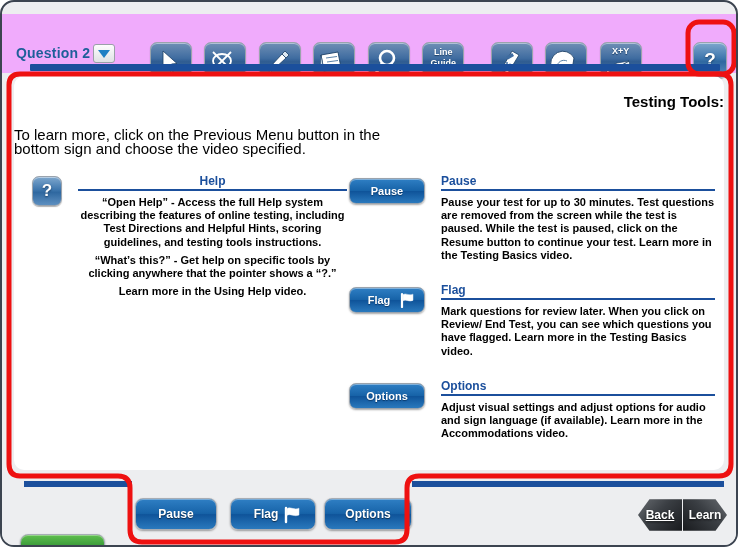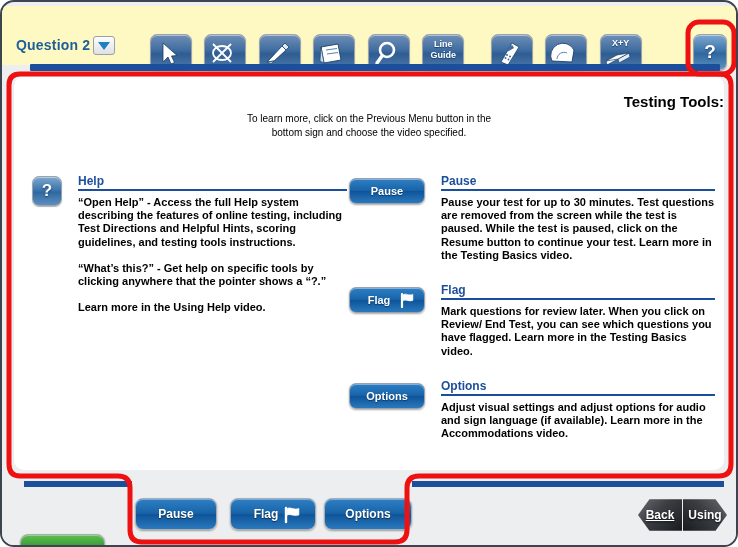--- a/index.html
+++ b/index.html
@@ -13,22 +13,22 @@
     position:absolute;left:0;top:0;width:738px;height:547px;
     box-sizing:border-box;
     border:2px solid #3c4450;
     border-radius:14px;
     background:#edeef0;
     overflow:hidden;
   }
 
   
   .header{
-    position:absolute;left:0;top:4px;width:734px;height:59px;
-    background:#fef9c3;
+    position:absolute;left:0;top:12px;width:734px;height:59px;
+    background:#f0abfc;
   }
   .question-label{
     position:absolute;left:14px;top:31px;
     font-size:14px;font-weight:bold;color:#1d5f99;
     letter-spacing:.2px;white-space:nowrap;
   }
   .question-dropdown{
     position:absolute;left:91px;top:30px;width:22px;height:19px;
     background:linear-gradient(#fdfdfd,#dfe1e4);
     border:1px solid #9aa0a8;border-radius:3px;
@@ -93,22 +93,22 @@
   .content{
     position:absolute;left:12px;top:74px;width:710px;height:394px;
     background:#ffffff;
     border-radius:10px;
   }
   .page-title{
     position:absolute;left:0;top:17px;width:100%;
     text-align:right;font-size:15px;font-weight:bold;color:#000;
   }
   .page-subtitle{
-    position:absolute;left:0;top:36px;width:100%;
-    text-align:center;font-size:10px;color:#000;line-height:14px;
+    position:absolute;left:0;top:52px;width:100%;
+    text-align:left;font-size:15px;color:#000;line-height:14px;
   }
 
   .col-left{position:absolute;left:18px;top:98px;width:315px;}
   .col-right{position:absolute;left:333px;top:98px;width:368px;}
 
   .entry{position:relative;margin-bottom:17px;}
   .entry-icon{
     position:absolute;left:0;top:2px;width:32px;height:30px;
   }
   .icon-help-sq{
@@ -133,23 +133,23 @@
   }
   .entry-body{margin-left:0;}
   .entry-head{
     font-size:12px;font-weight:bold;color:#1b4f9c;
     padding-bottom:1px;border-bottom:2px solid #1b4f9c;
     display:block;
   }
   .entry-p{
     font-size:11px;color:#000;line-height:13.2px;margin-top:5px;font-weight:bold;
   }
-  .entry-p.spaced{margin-top:13px;}
-
-  .left-entry .entry-body{margin-left:46px;}
+  .entry-p.spaced{margin-top:5px;}
+
+  .left-entry .entry-body{margin-left:46px;text-align:center;}
   .right-entry .entry-body{margin-left:94px;}
   .right-entry .entry-icon{left:2px;top:4px;width:80px;height:26px;}
 
   
   .footer{
     position:absolute;left:0;top:485px;width:734px;height:58px;
     background:#edeef0;
   }
   .btn-3d{
     position:absolute;height:32px;border-radius:8px;
@@ -354,21 +354,21 @@
     <div class="btn-3d btn-flag">
       <span style="position:relative;left:-7px;">Flag</span>
       <svg width="19" height="18" viewBox="0 0 19 18" style="position:absolute;right:13px;top:7px;">
         <path d="M3 2 L3 16" stroke="#ffffff" stroke-width="2.4" stroke-linecap="round"></path>
         <path d="M4 2.5 C7.5 0.4, 11 4.4, 16 2.2 L16 9 C11 11.2, 7.5 7.2, 4 9.3 Z" fill="#ffffff" stroke="#dfe9f2" stroke-width="0.5"></path>
       </svg>
     </div>
     <div class="btn-3d btn-options">Options</div>
 
     <div class="nav-arrow nav-back">Back</div>
-    <div class="nav-arrow nav-next">Using</div>
+    <div class="nav-arrow nav-next">Learn</div>
   </div>
 
   <svg class="annot" width="738" height="547" viewBox="0 0 738 547">
 
     <path d="M 18 72
              L 718 72
              Q 729 72 729 83
              L 729 462
              Q 729 474 717 474
              L 417 474

